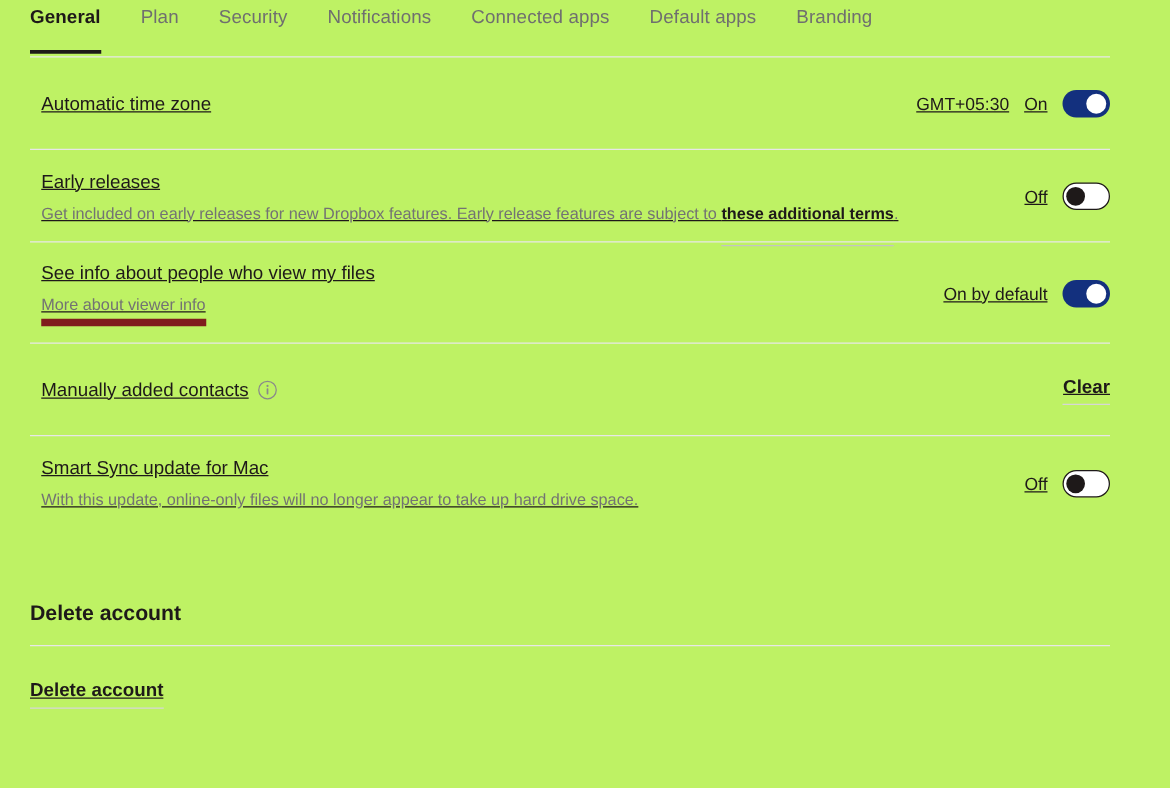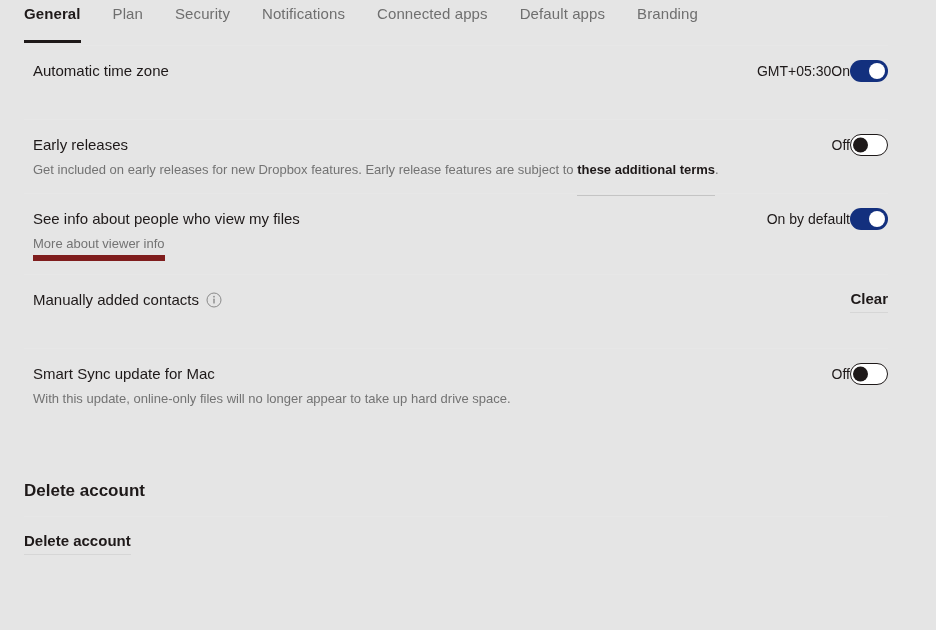--- a/index.html
+++ b/index.html
@@ -10,21 +10,21 @@
     background: #ffffff;
     font-family: "Liberation Sans", sans-serif;
     color: #1e1919;
     overflow: hidden;
   }
 
   .page {
     position: relative;
     width: 936px;
     height: 630px;
-    background: #e5e5e5;
+    background: #bef264;
   }
 
   
   .tabbar {
     position: relative;
     height: 46px;
     padding: 0 24px;
     display: flex;
     align-items: flex-start;
   }
@@ -64,26 +64,27 @@
     z-index: 2;
   }
 
   
   .settings-list {
     padding: 0 24px;
   }
 
   .row {
     display: flex;
-    align-items: flex-start;
+    align-items: center;
     justify-content: space-between;
     border-bottom: 1px solid #e7e7e7;
     min-height: 74px;
     padding: 14px 0 13px 0;
     margin-right: 24px;
+    text-decoration: underline;
   }
   .row.no-border { border-bottom: none; }
 
   .row-left {
     display: flex;
     flex-direction: column;
     justify-content: center;
     padding-left: 9px;
     max-width: 700px;
   }
@@ -135,20 +136,21 @@
     height: 16px;
     flex: 0 0 16px;
     cursor: pointer;
   }
   .info-icon svg { display: block; }
 
   
   .row-right {
     display: flex;
     align-items: center;
+    gap: 12px;
     flex: 0 0 auto;
     white-space: nowrap;
   }
 
   .meta-text {
     font-size: 14px;
     color: #1e1919;
     line-height: 20px;
   }
 

